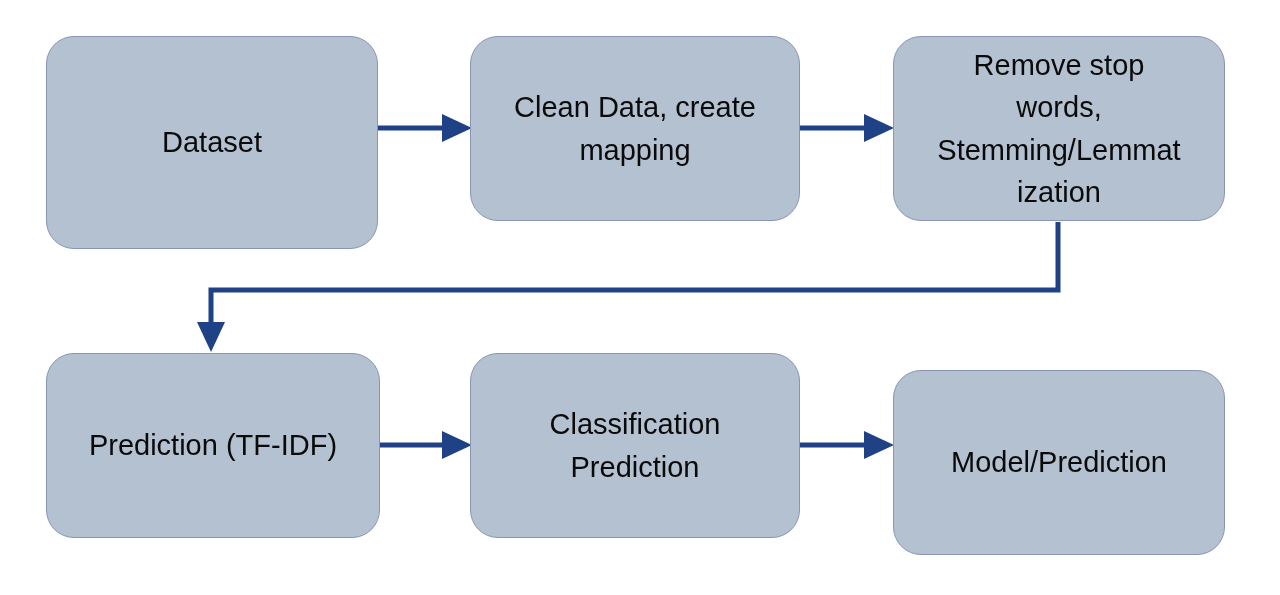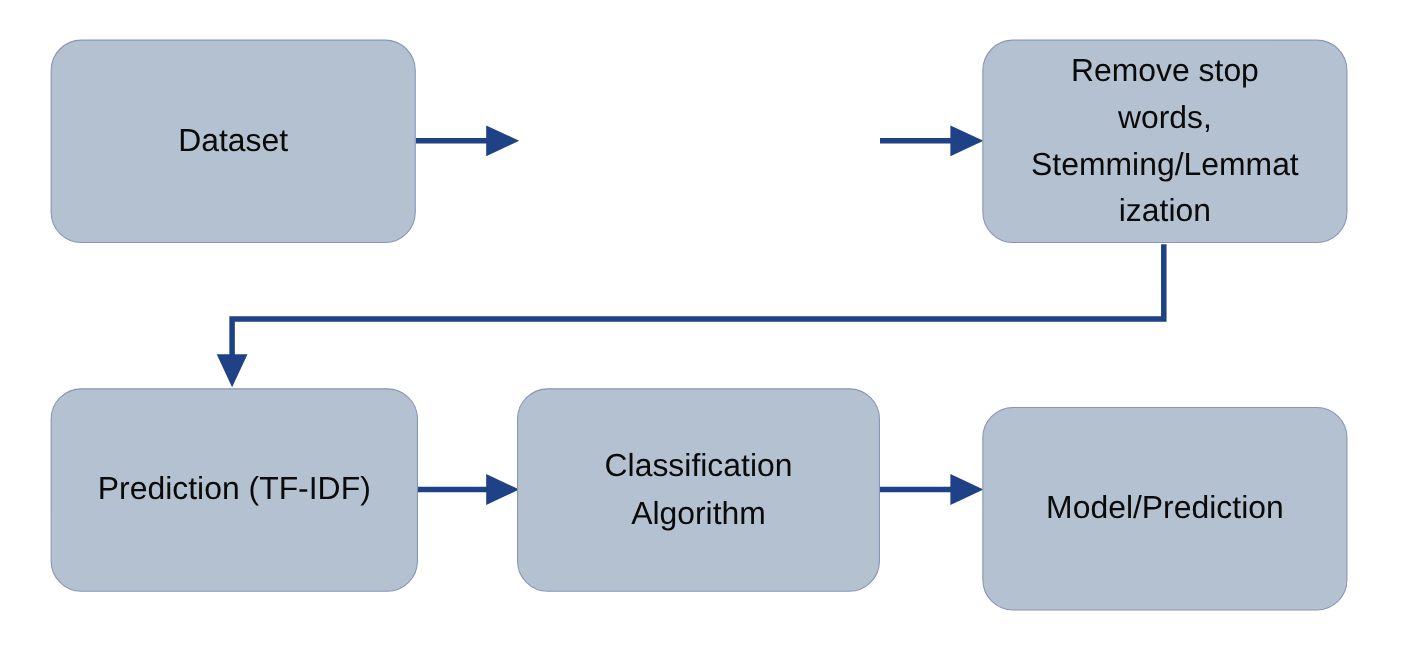--- a/index.html
+++ b/index.html
@@ -29,21 +29,21 @@
     display: flex;
     align-items: center;
     justify-content: center;
     text-align: center;
     color: var(--text);
     font-size: 29px;
     line-height: 1.45;
     white-space: pre-line;
     padding: 4px 10px;
   }
-  .node-1 { left: 46px;  top: 36px;  width: 332px; height: 185px; }
+  .node-1 { left: 46px;  top: 36px;  width: 332px; height: 213px; }
   .node-2 { left: 470px; top: 36px;  width: 330px; height: 185px; }
   .node-3 { left: 893px; top: 36px;  width: 332px; height: 185px; padding: 16px 2px; }
   .node-4 { left: 46px;  top: 353px; width: 334px; height: 185px; }
   .node-5 { left: 470px; top: 353px; width: 330px; height: 185px; }
   .node-6 { left: 893px; top: 370px; width: 332px; height: 185px; }
   .edges {
     position: absolute;
     left: 0; top: 0;
     width: 1280px; height: 595px;
     pointer-events: none;
@@ -82,22 +82,24 @@
       <polygon points="442,431 442,459 472,445"></polygon>
     </g>
 
     <g>
       <line x1="800" y1="445" x2="866" y2="445"></line>
       <polygon points="864,431 864,459 894,445"></polygon>
     </g>
   </svg>
 
   <div class="node node-1">Dataset</div>
+  <div class="node node-2">Clean Data, create
+mapping</div>
   <div class="node node-3">Remove stop
 words,
 Stemming/Lemmat
 ization</div>
   <div class="node node-4">Prediction (TF-IDF)</div>
   <div class="node node-5">Classification
-Algorithm</div>
+Prediction</div>
   <div class="node node-6">Model/Prediction</div>
 
 </div>
 
 </body></html>

